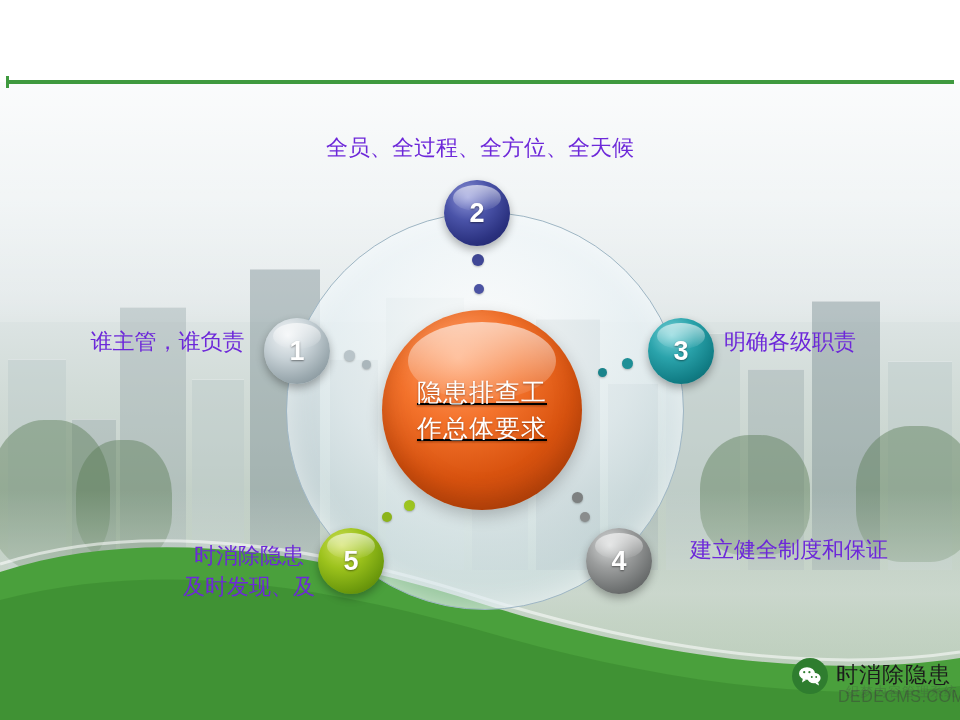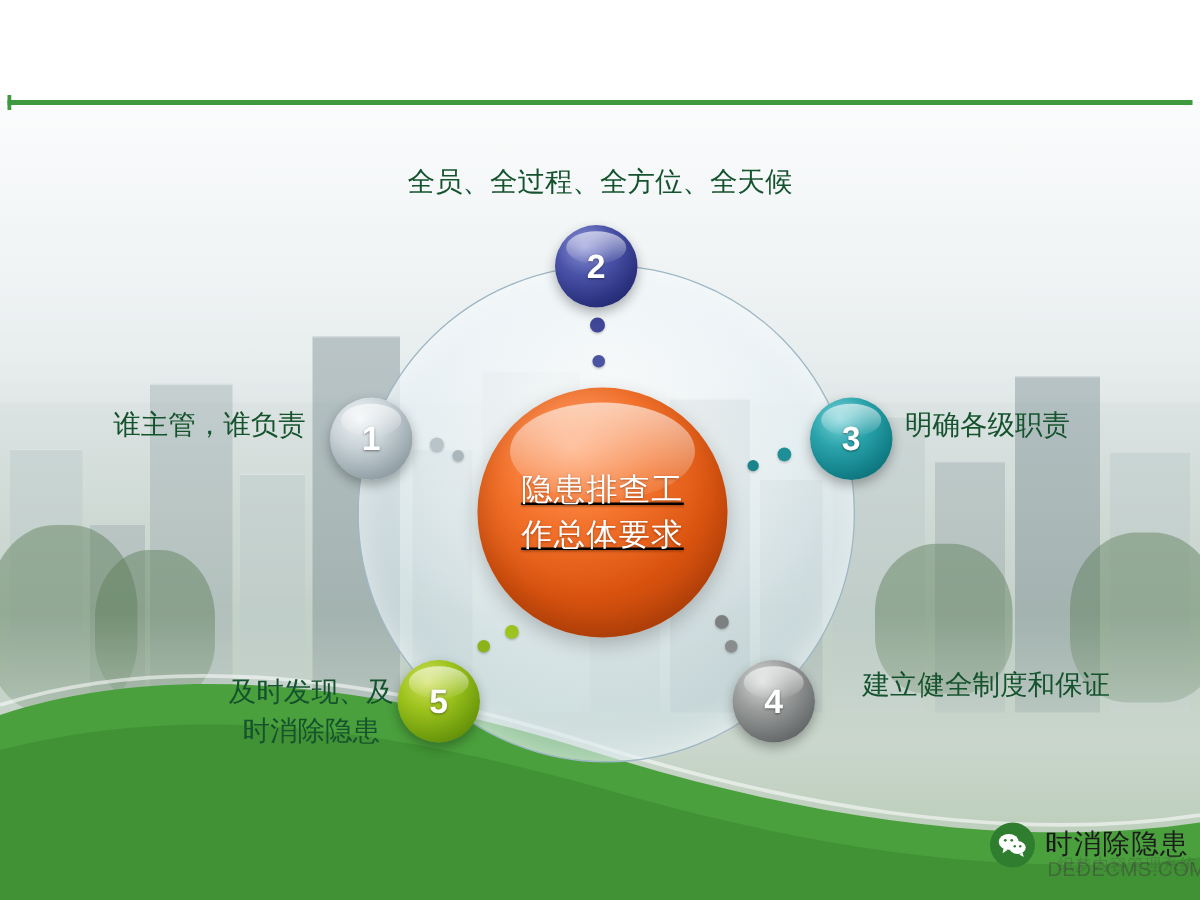--- a/index.html
+++ b/index.html
@@ -177,24 +177,23 @@
     background: radial-gradient(circle at 36% 26%, #cfe05a 0%, #9cc21c 36%, #6f9c0d 70%, #4d7306 100%); }
 
   .dot {
     position: absolute;
     border-radius: 50%;
     box-shadow: 0 1px 2px rgba(0,0,0,0.25);
   }
 
   .caption {
     position: absolute;
-    color: #14532d;
+    color: #6d28d9;
     font-size: 22px;
     line-height: 1.42;
-    font-family: Liberation Mono, monospace;
   }
   #cap-top    { left: 300px; top: 132px; width: 360px; text-align: center; }
   #cap-1      { left: 70px;  top: 326px; width: 195px; text-align: center; }
   #cap-3      { left: 724px; top: 326px; width: 200px; text-align: left; }
   #cap-4      { left: 652px; top: 534px; width: 236px; text-align: right; }
   #cap-5      { left: 140px; top: 540px; width: 218px; text-align: center; }
 
   
   .wechat-logo {
     position: absolute;
@@ -322,22 +321,22 @@
     <span class="num">5</span>
   </div>
 
   <div class="caption" id="cap-top">全员、全过程、全方位、全天候</div>
   <div class="caption" id="cap-3">明确各级职责</div>
   <div class="caption" id="cap-1">谁主管，谁负责</div>
   <div class="caption" id="cap-4">
     <div>建立健全制度和保证</div>
   </div>
   <div class="caption" id="cap-5">
+    <div>时消除隐患</div>
     <div>及时发现、及</div>
-    <div>时消除隐患</div>
   </div>
 
   <div class="wechat-logo">
     <svg width="24" height="20" viewBox="0 0 24 20">
       <ellipse cx="9" cy="7.5" rx="8" ry="6.3" fill="#ffffff"></ellipse>
       <polygon points="5,12 4,16.5 8,14" fill="#ffffff"></polygon>
       <circle cx="6.2" cy="6.2" r="1.1" fill="#2f7d2f"></circle>
       <circle cx="11.4" cy="6.2" r="1.1" fill="#2f7d2f"></circle>
       <ellipse cx="16" cy="12" rx="6.6" ry="5.2" fill="#ffffff"></ellipse>
       <polygon points="20,16 21,19.5 17.4,17.6" fill="#ffffff"></polygon>

